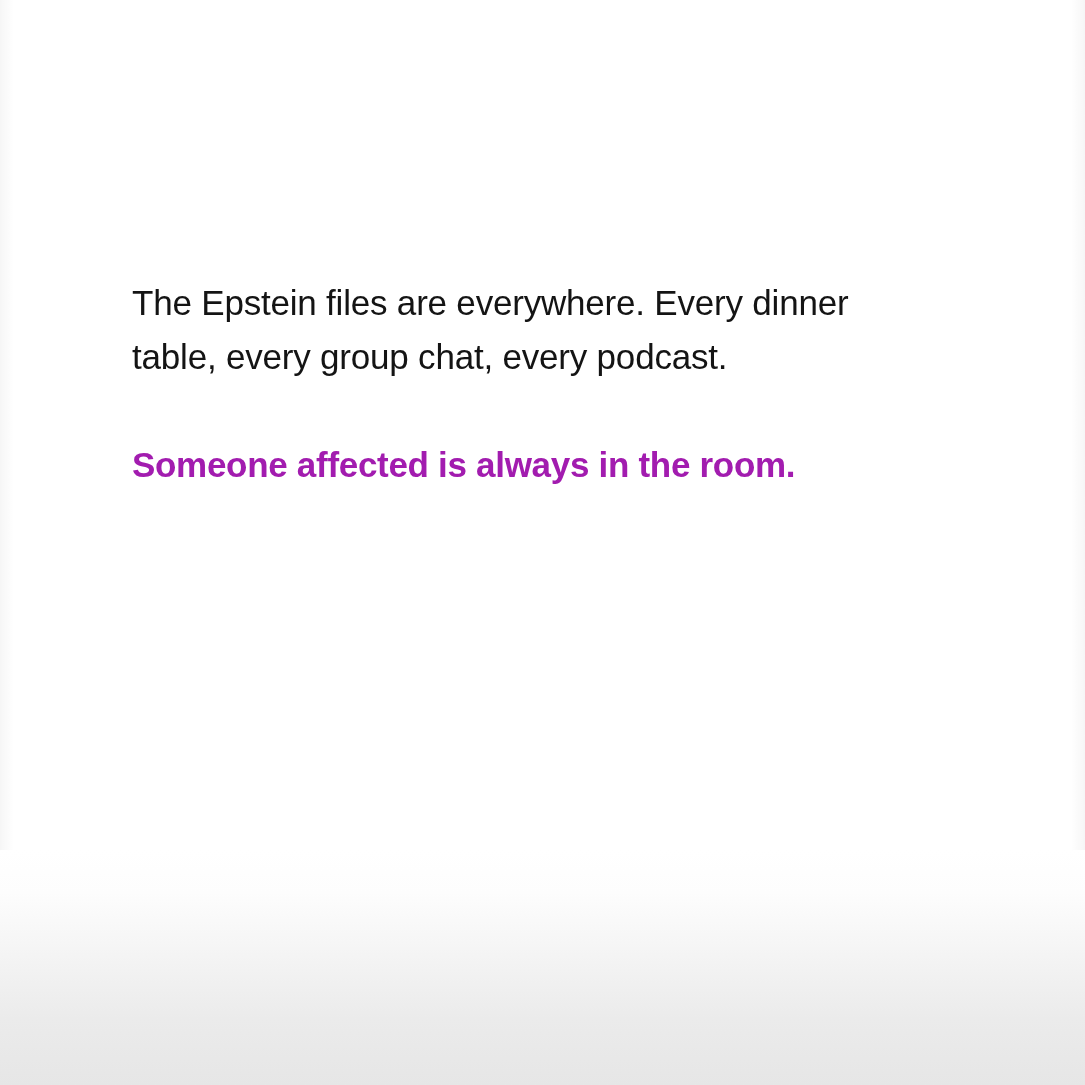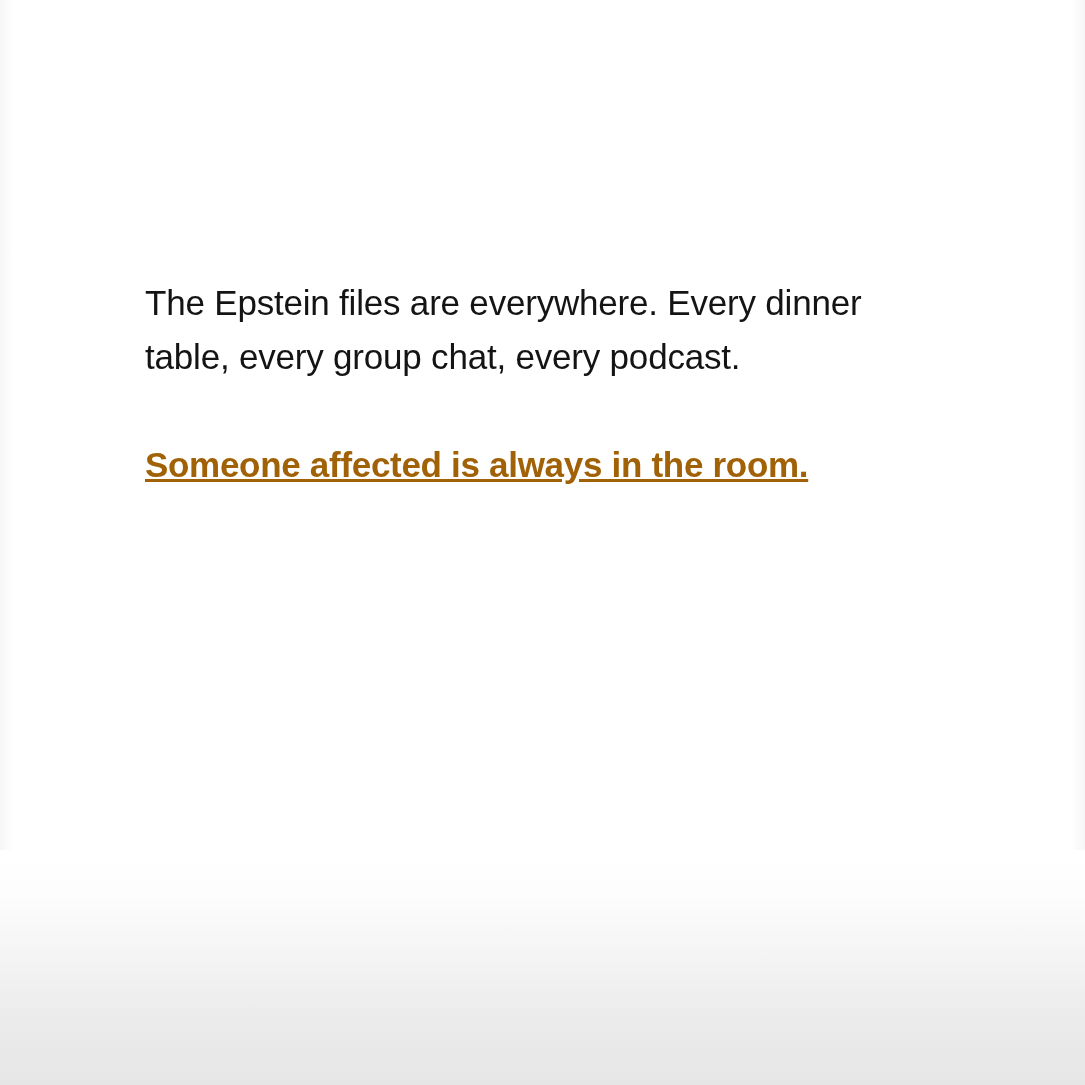--- a/index.html
+++ b/index.html
@@ -41,40 +41,39 @@
   .edge-left {
     left: 0;
     background: linear-gradient(to right, rgba(0,0,0,0.035), rgba(0,0,0,0));
   }
   .edge-right {
     right: 0;
     background: linear-gradient(to left, rgba(0,0,0,0.035), rgba(0,0,0,0));
   }
   .content {
     position: absolute;
-    left: 145px;
+    left: 132px;
     top: 276px;
     width: 790px;
   }
   p.para {
     margin: 0 0 54px 0;
     font-size: 35px;
     line-height: 54px;
     letter-spacing: -0.2px;
     color: #141414;
     font-weight: 400;
   }
   p.para:last-child {
     margin-bottom: 0;
   }
   p.emphasis {
     font-weight: 700;
-    color: #a16207;
+    color: #a21caf;
     letter-spacing: -0.3px;
-    text-decoration: underline;
   }
 </style>
 </head>
 <body>
 
 <div class="card">
 
   <div class="edge-left"></div>
   <div class="edge-right"></div>
 

